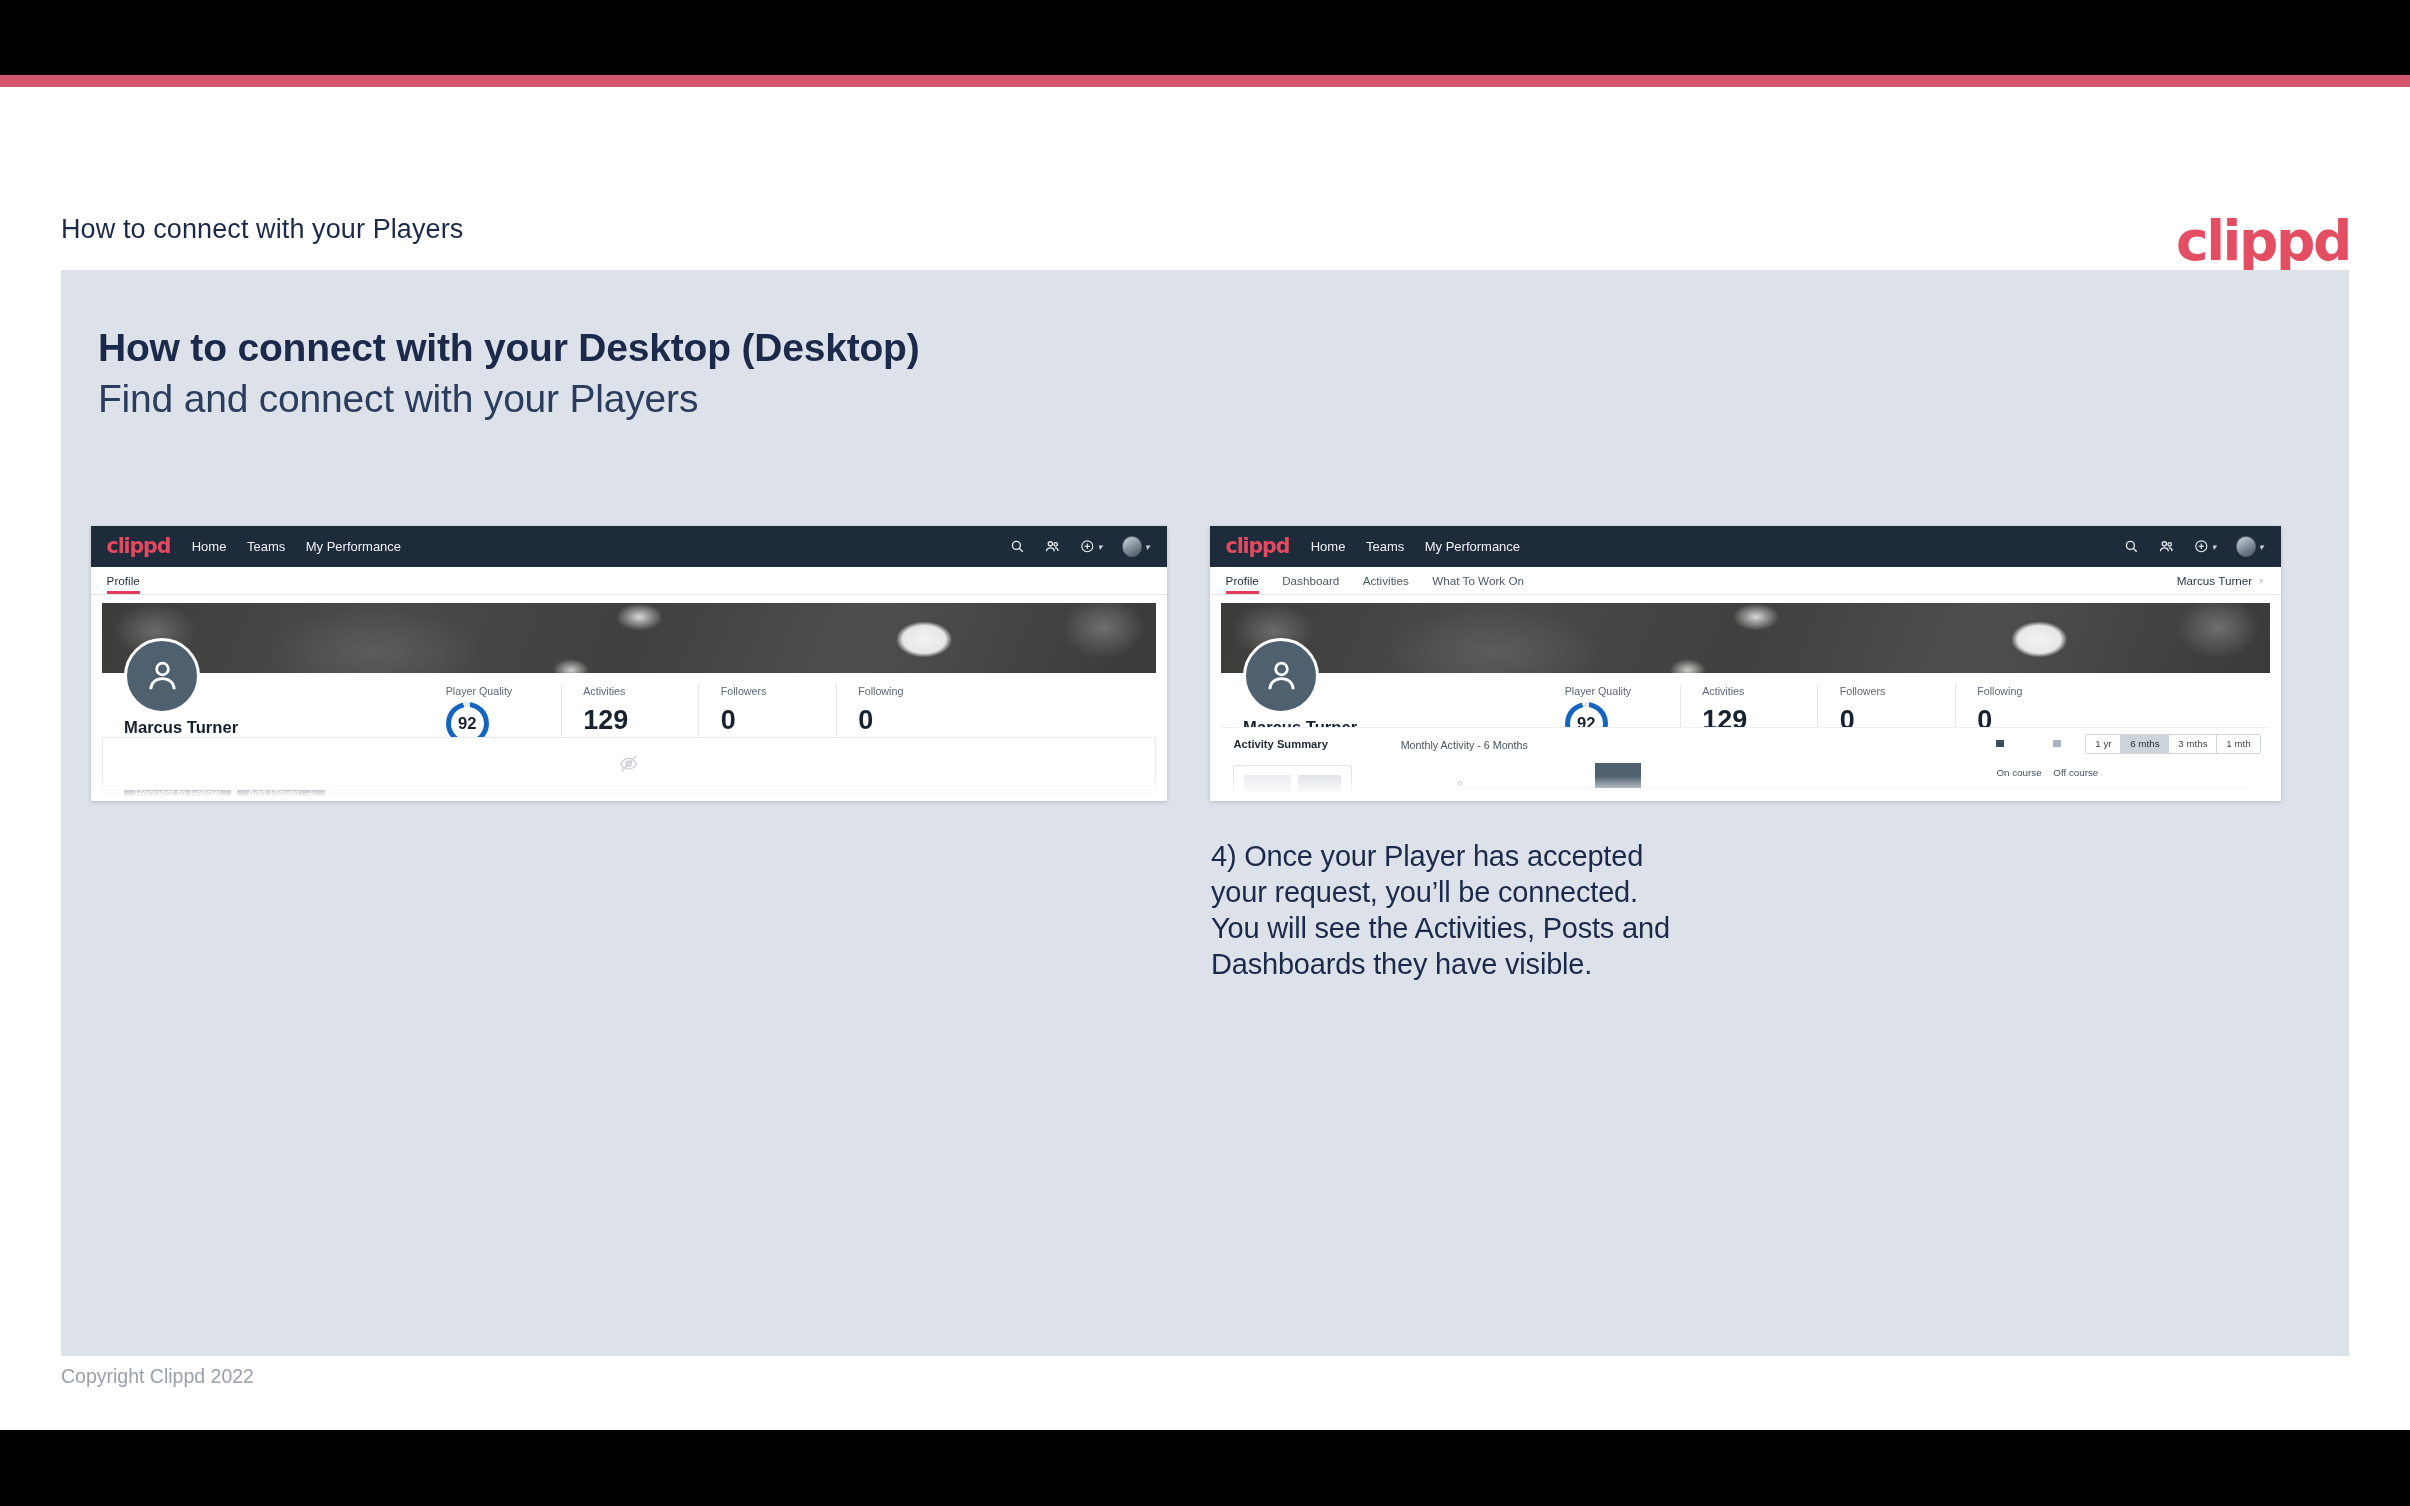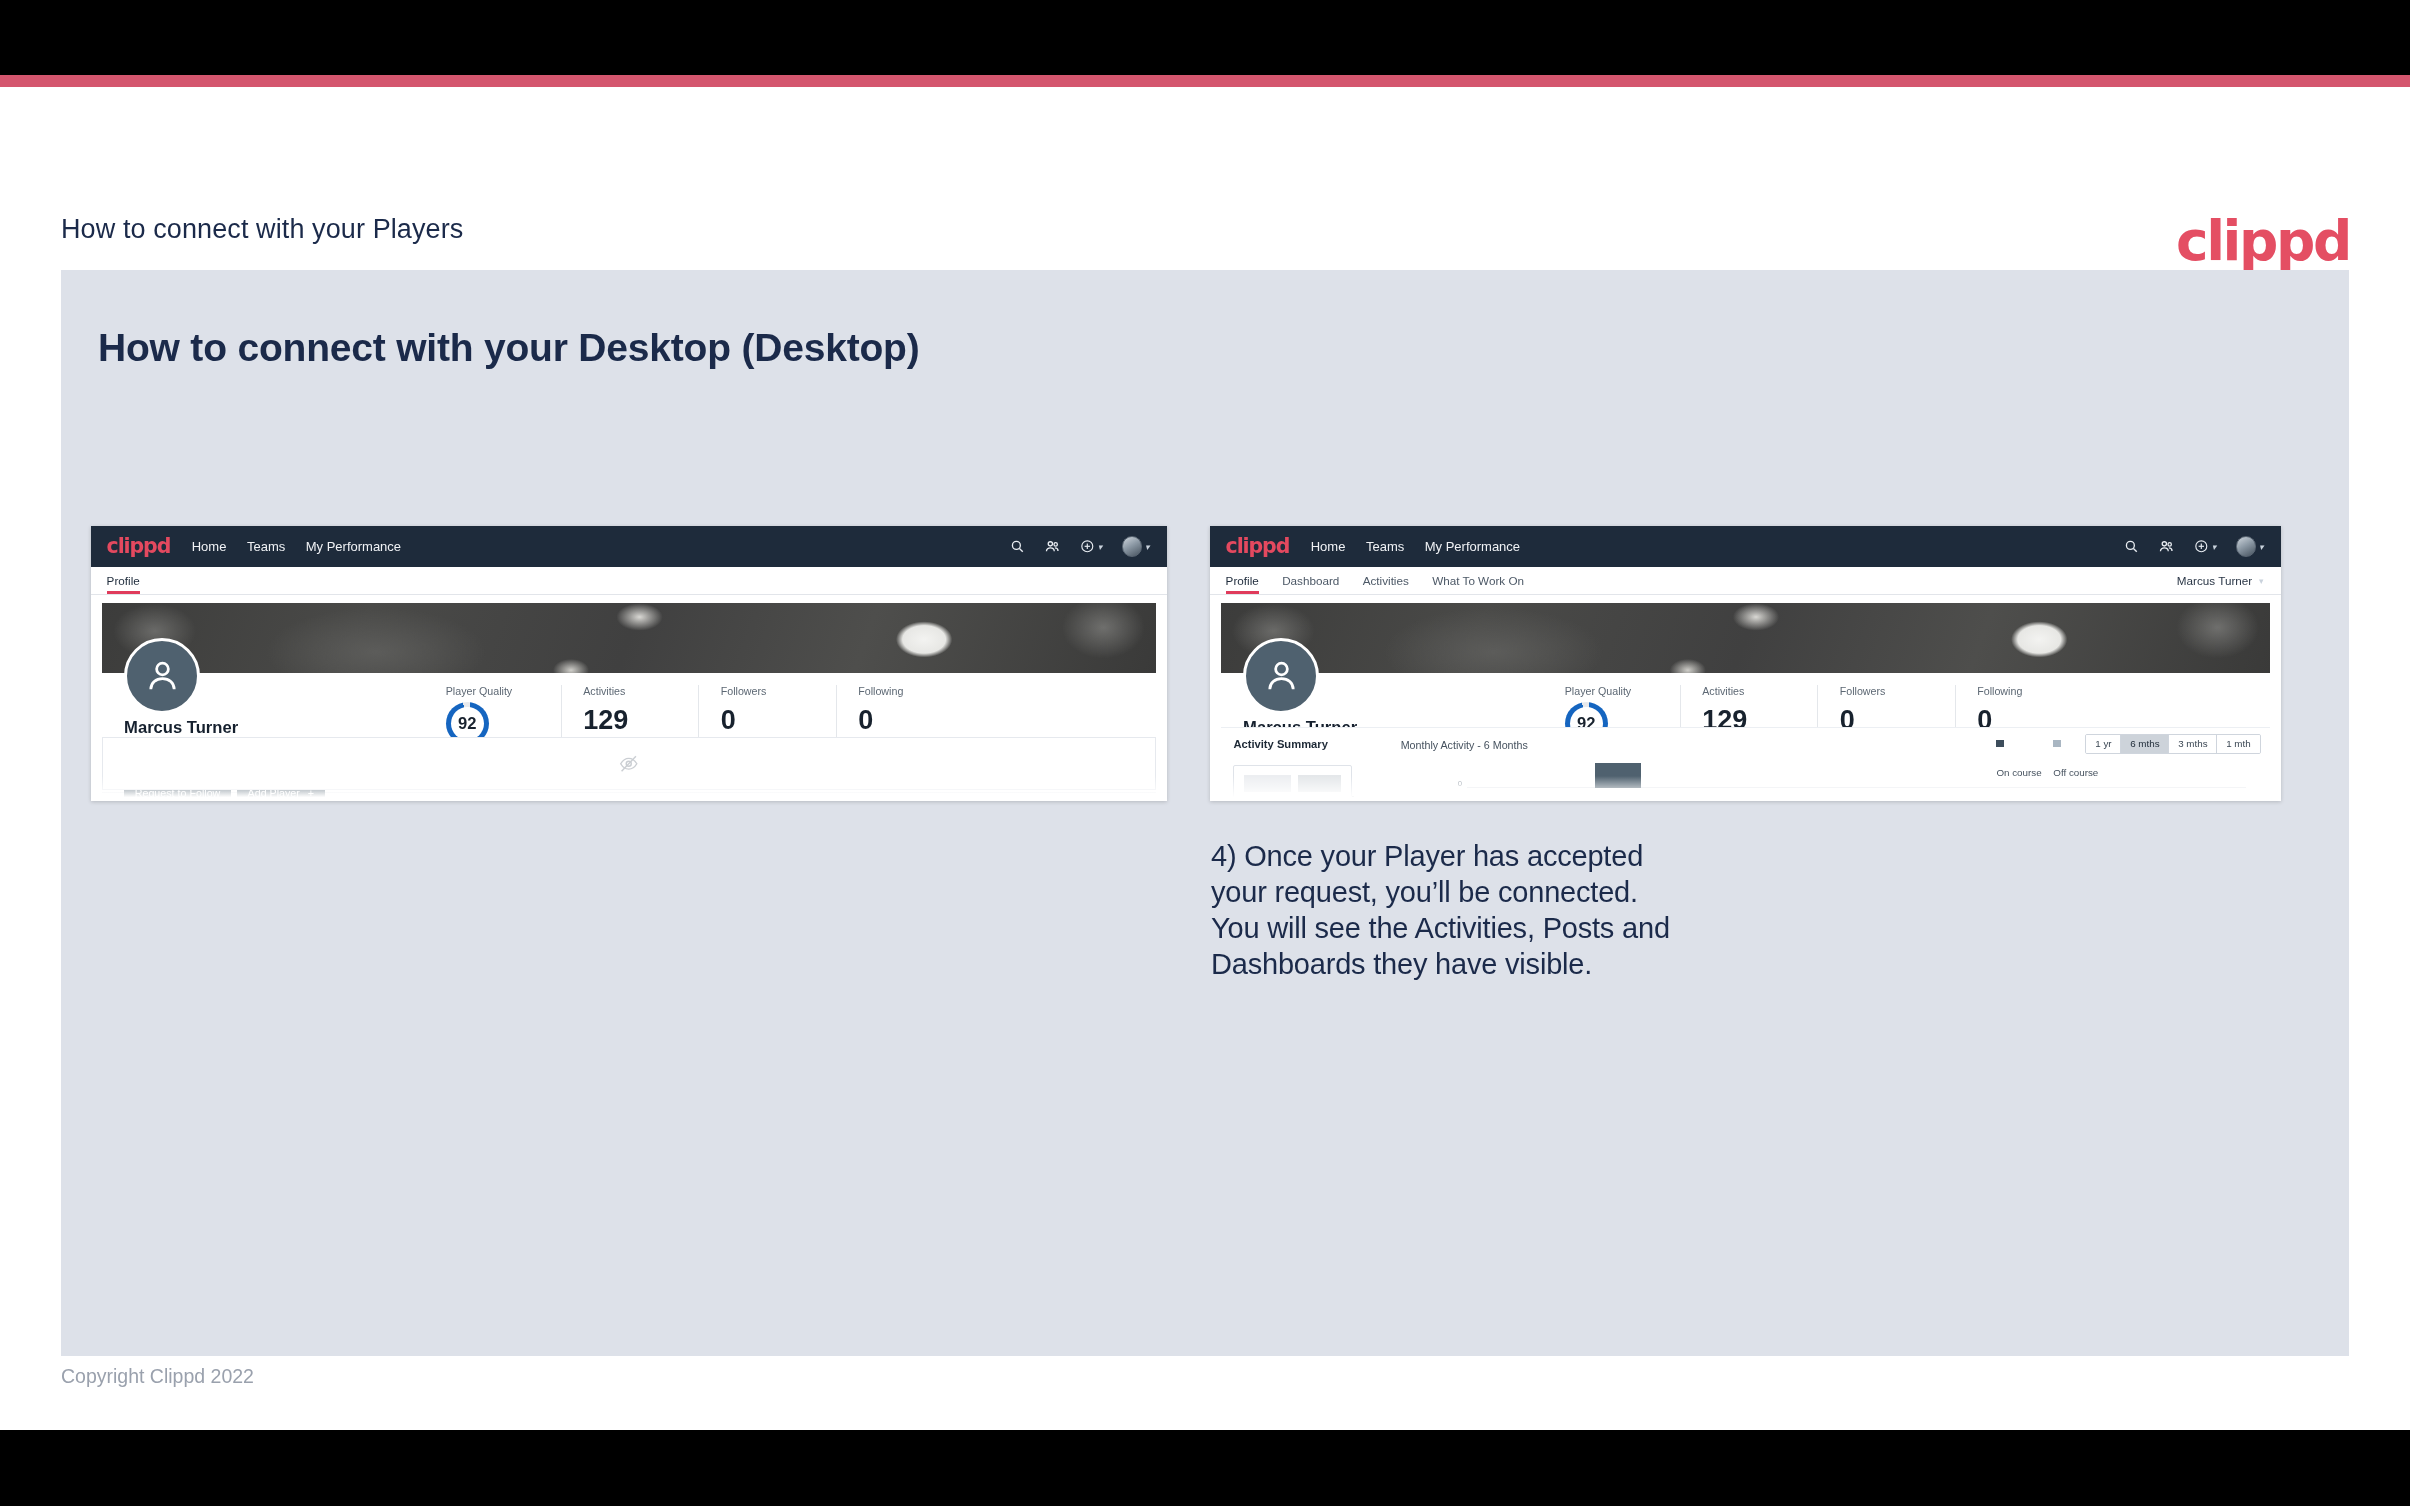--- a/index.html
+++ b/index.html
@@ -178,20 +178,21 @@
 
   <div class="slide-header">
     <div class="slide-title-small">How to connect with your Players</div>
     <div class="logo">clippd</div>
     <div class="header-rule"></div>
   </div>
 
   <div class="content">
 
     <div class="h1">How to connect with your Desktop (Desktop)</div>
+    <div class="h2">Find and connect with your Players</div>
 
     <div class="shot left">
 
       <div class="navbar">
         <div class="nav-logo">clippd</div>
         <div class="nav-links">
           <span>Home</span>
           <span>Teams</span>
           <span>My Performance</span>
         </div>

